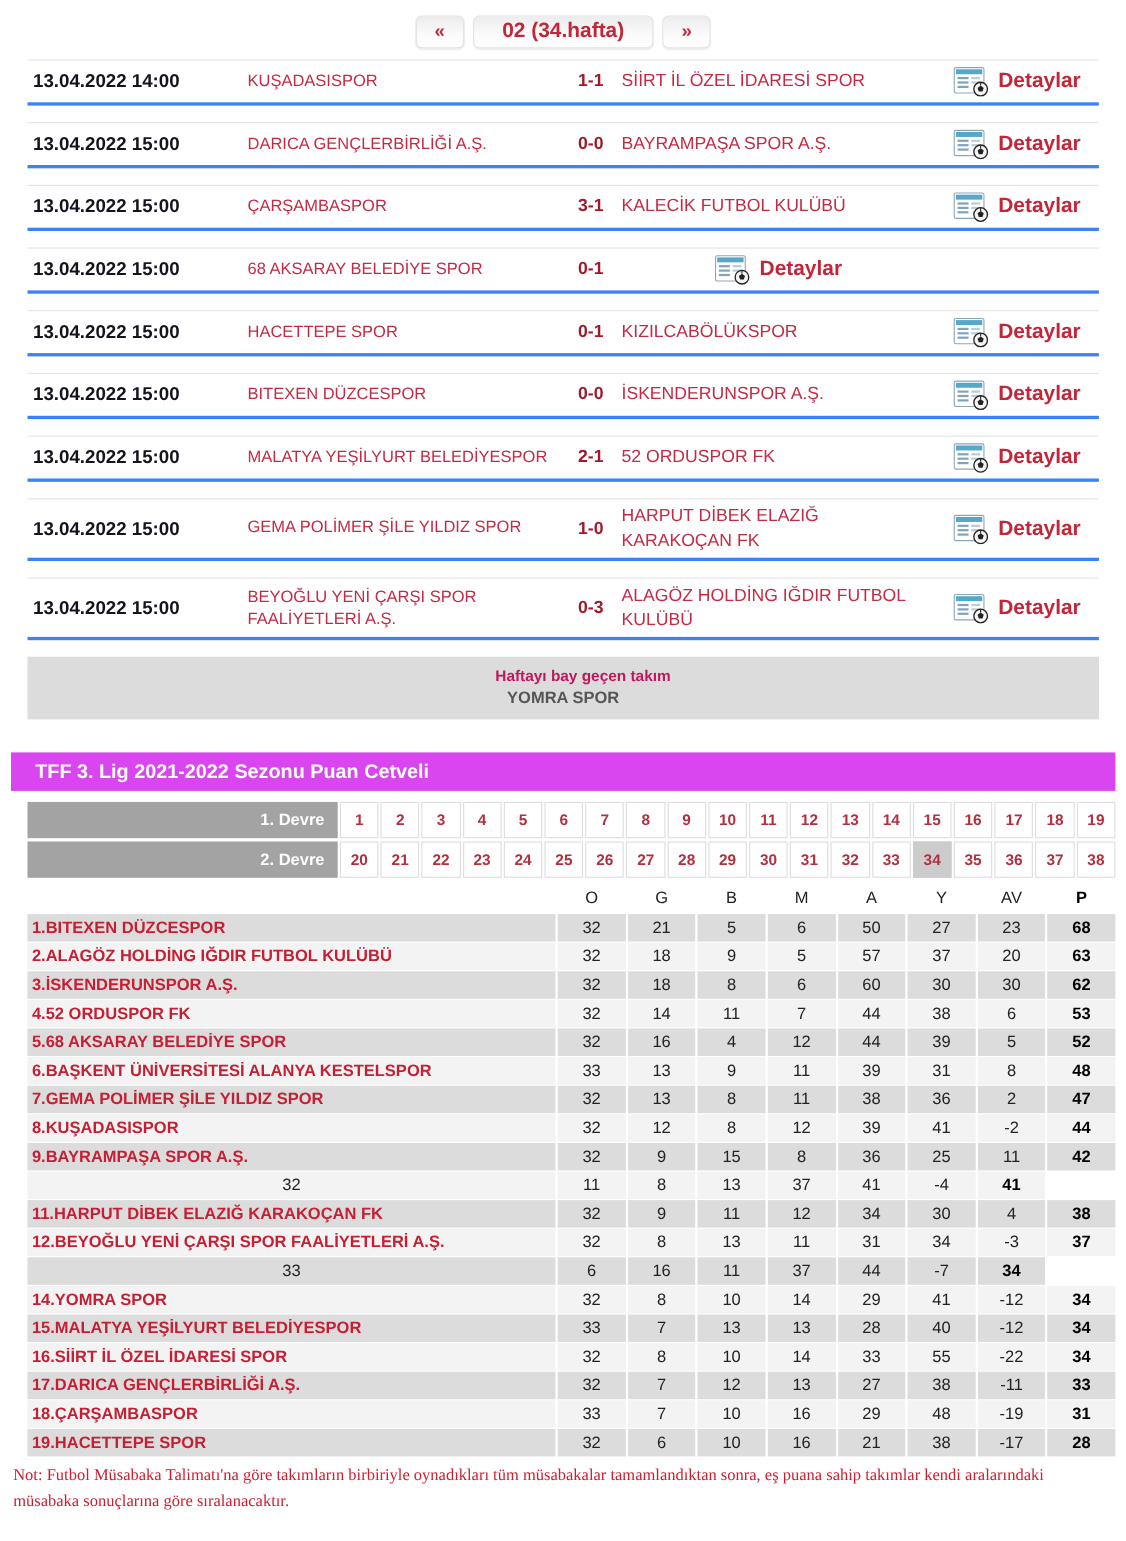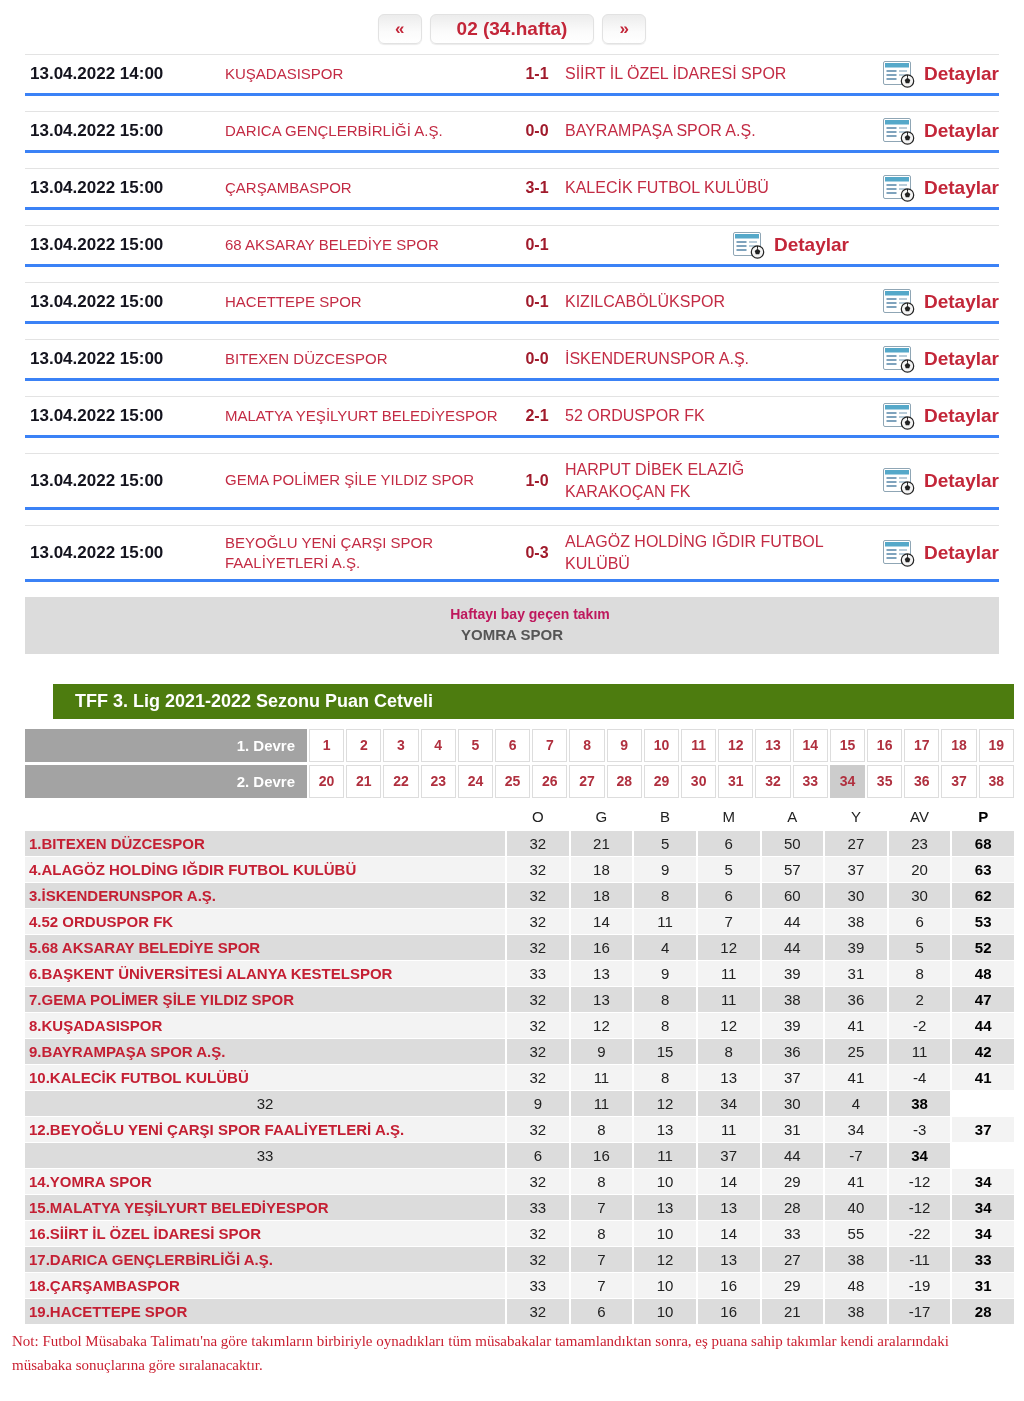--- a/index.html
+++ b/index.html
@@ -28,36 +28,36 @@
     display:grid;
     grid-template-columns:200px 1fr 56px 1fr 150px;
     align-items:center;
     border-top:1px solid #e3e3e3; border-bottom:3px solid #3b82f6;
     padding:5px 0; margin-bottom:15px; min-height:40px;
   }
   .m-date { font-size:17px; font-weight:bold; color:#14141e; padding-left:5px; }
   .m-home { text-align:left; font-size:15px; color:#c32b44; line-height:1.35; }
   .m-score { text-align:center; font-size:16px; font-weight:bold; color:#a01a2b; }
   .m-away { text-align:left; font-size:16px; color:#c32b44; line-height:1.35; }
-  .m-details { display:flex; align-items:center; gap:8px; cursor:pointer; justify-content:flex-end; }
+  .m-details { display:flex; align-items:center; gap:8px; cursor:pointer; justify-content:center; }
   .m-details .dlabel { font-size:19px; font-weight:bold; color:#c32639; }
   .m-details svg { display:block; }
 
   
   .bye-box {
     margin:6px 15px 30px 15px; background:#dcdcdc;
     text-align:center; padding:9px 0 11px 0;
   }
   .bye-label { font-size:14px; font-weight:bold; color:#be185d;padding-left:36px; }
   .bye-team  { font-size:15px; font-weight:bold; color:#555; margin-top:4px; }
 
   
   .st-title {
-    background:#4d7c0f; color:#fff; font-size:18px; font-weight:bold;
-    padding:7px 22px; margin-bottom:10px;margin-left:43px;
+    background:#d946ef; color:#fff; font-size:18px; font-weight:bold;
+    padding:7px 22px; margin-bottom:10px;
   }
 
   
   .devre-wrap { margin-left:15px; }
   .devre-row { display:flex; gap:2px; margin-bottom:3px; }
   .devre-label {
     flex:0 0 282px; background:#a3a3a3; color:#fff;
     font-size:15px; font-weight:bold; text-align:right;
     padding:8px 12px 8px 0;
   }
@@ -325,21 +325,21 @@
           <div class="st-cell">32</div>
           <div class="st-cell">21</div>
           <div class="st-cell">5</div>
           <div class="st-cell">6</div>
           <div class="st-cell">50</div>
           <div class="st-cell">27</div>
           <div class="st-cell">23</div>
           <div class="st-cell pcol">68</div>
         </div>
         <div class="st-grid-row st-row shade-b">
-          <div class="st-cell st-team">4.ALAGÖZ HOLDİNG IĞDIR FUTBOL KULÜBÜ</div>
+          <div class="st-cell st-team">2.ALAGÖZ HOLDİNG IĞDIR FUTBOL KULÜBÜ</div>
           <div class="st-cell">32</div>
           <div class="st-cell">18</div>
           <div class="st-cell">9</div>
           <div class="st-cell">5</div>
           <div class="st-cell">57</div>
           <div class="st-cell">37</div>
           <div class="st-cell">20</div>
           <div class="st-cell pcol">63</div>
         </div>
         <div class="st-grid-row st-row shade-a">
@@ -413,31 +413,31 @@
           <div class="st-cell">32</div>
           <div class="st-cell">9</div>
           <div class="st-cell">15</div>
           <div class="st-cell">8</div>
           <div class="st-cell">36</div>
           <div class="st-cell">25</div>
           <div class="st-cell">11</div>
           <div class="st-cell pcol">42</div>
         </div>
         <div class="st-grid-row st-row shade-b">
-          <div class="st-cell st-team">10.KALECİK FUTBOL KULÜBÜ</div>
           <div class="st-cell">32</div>
           <div class="st-cell">11</div>
           <div class="st-cell">8</div>
           <div class="st-cell">13</div>
           <div class="st-cell">37</div>
           <div class="st-cell">41</div>
           <div class="st-cell">-4</div>
           <div class="st-cell pcol">41</div>
         </div>
         <div class="st-grid-row st-row shade-a">
+          <div class="st-cell st-team">11.HARPUT DİBEK ELAZIĞ KARAKOÇAN FK</div>
           <div class="st-cell">32</div>
           <div class="st-cell">9</div>
           <div class="st-cell">11</div>
           <div class="st-cell">12</div>
           <div class="st-cell">34</div>
           <div class="st-cell">30</div>
           <div class="st-cell">4</div>
           <div class="st-cell pcol">38</div>
         </div>
         <div class="st-grid-row st-row shade-b">

